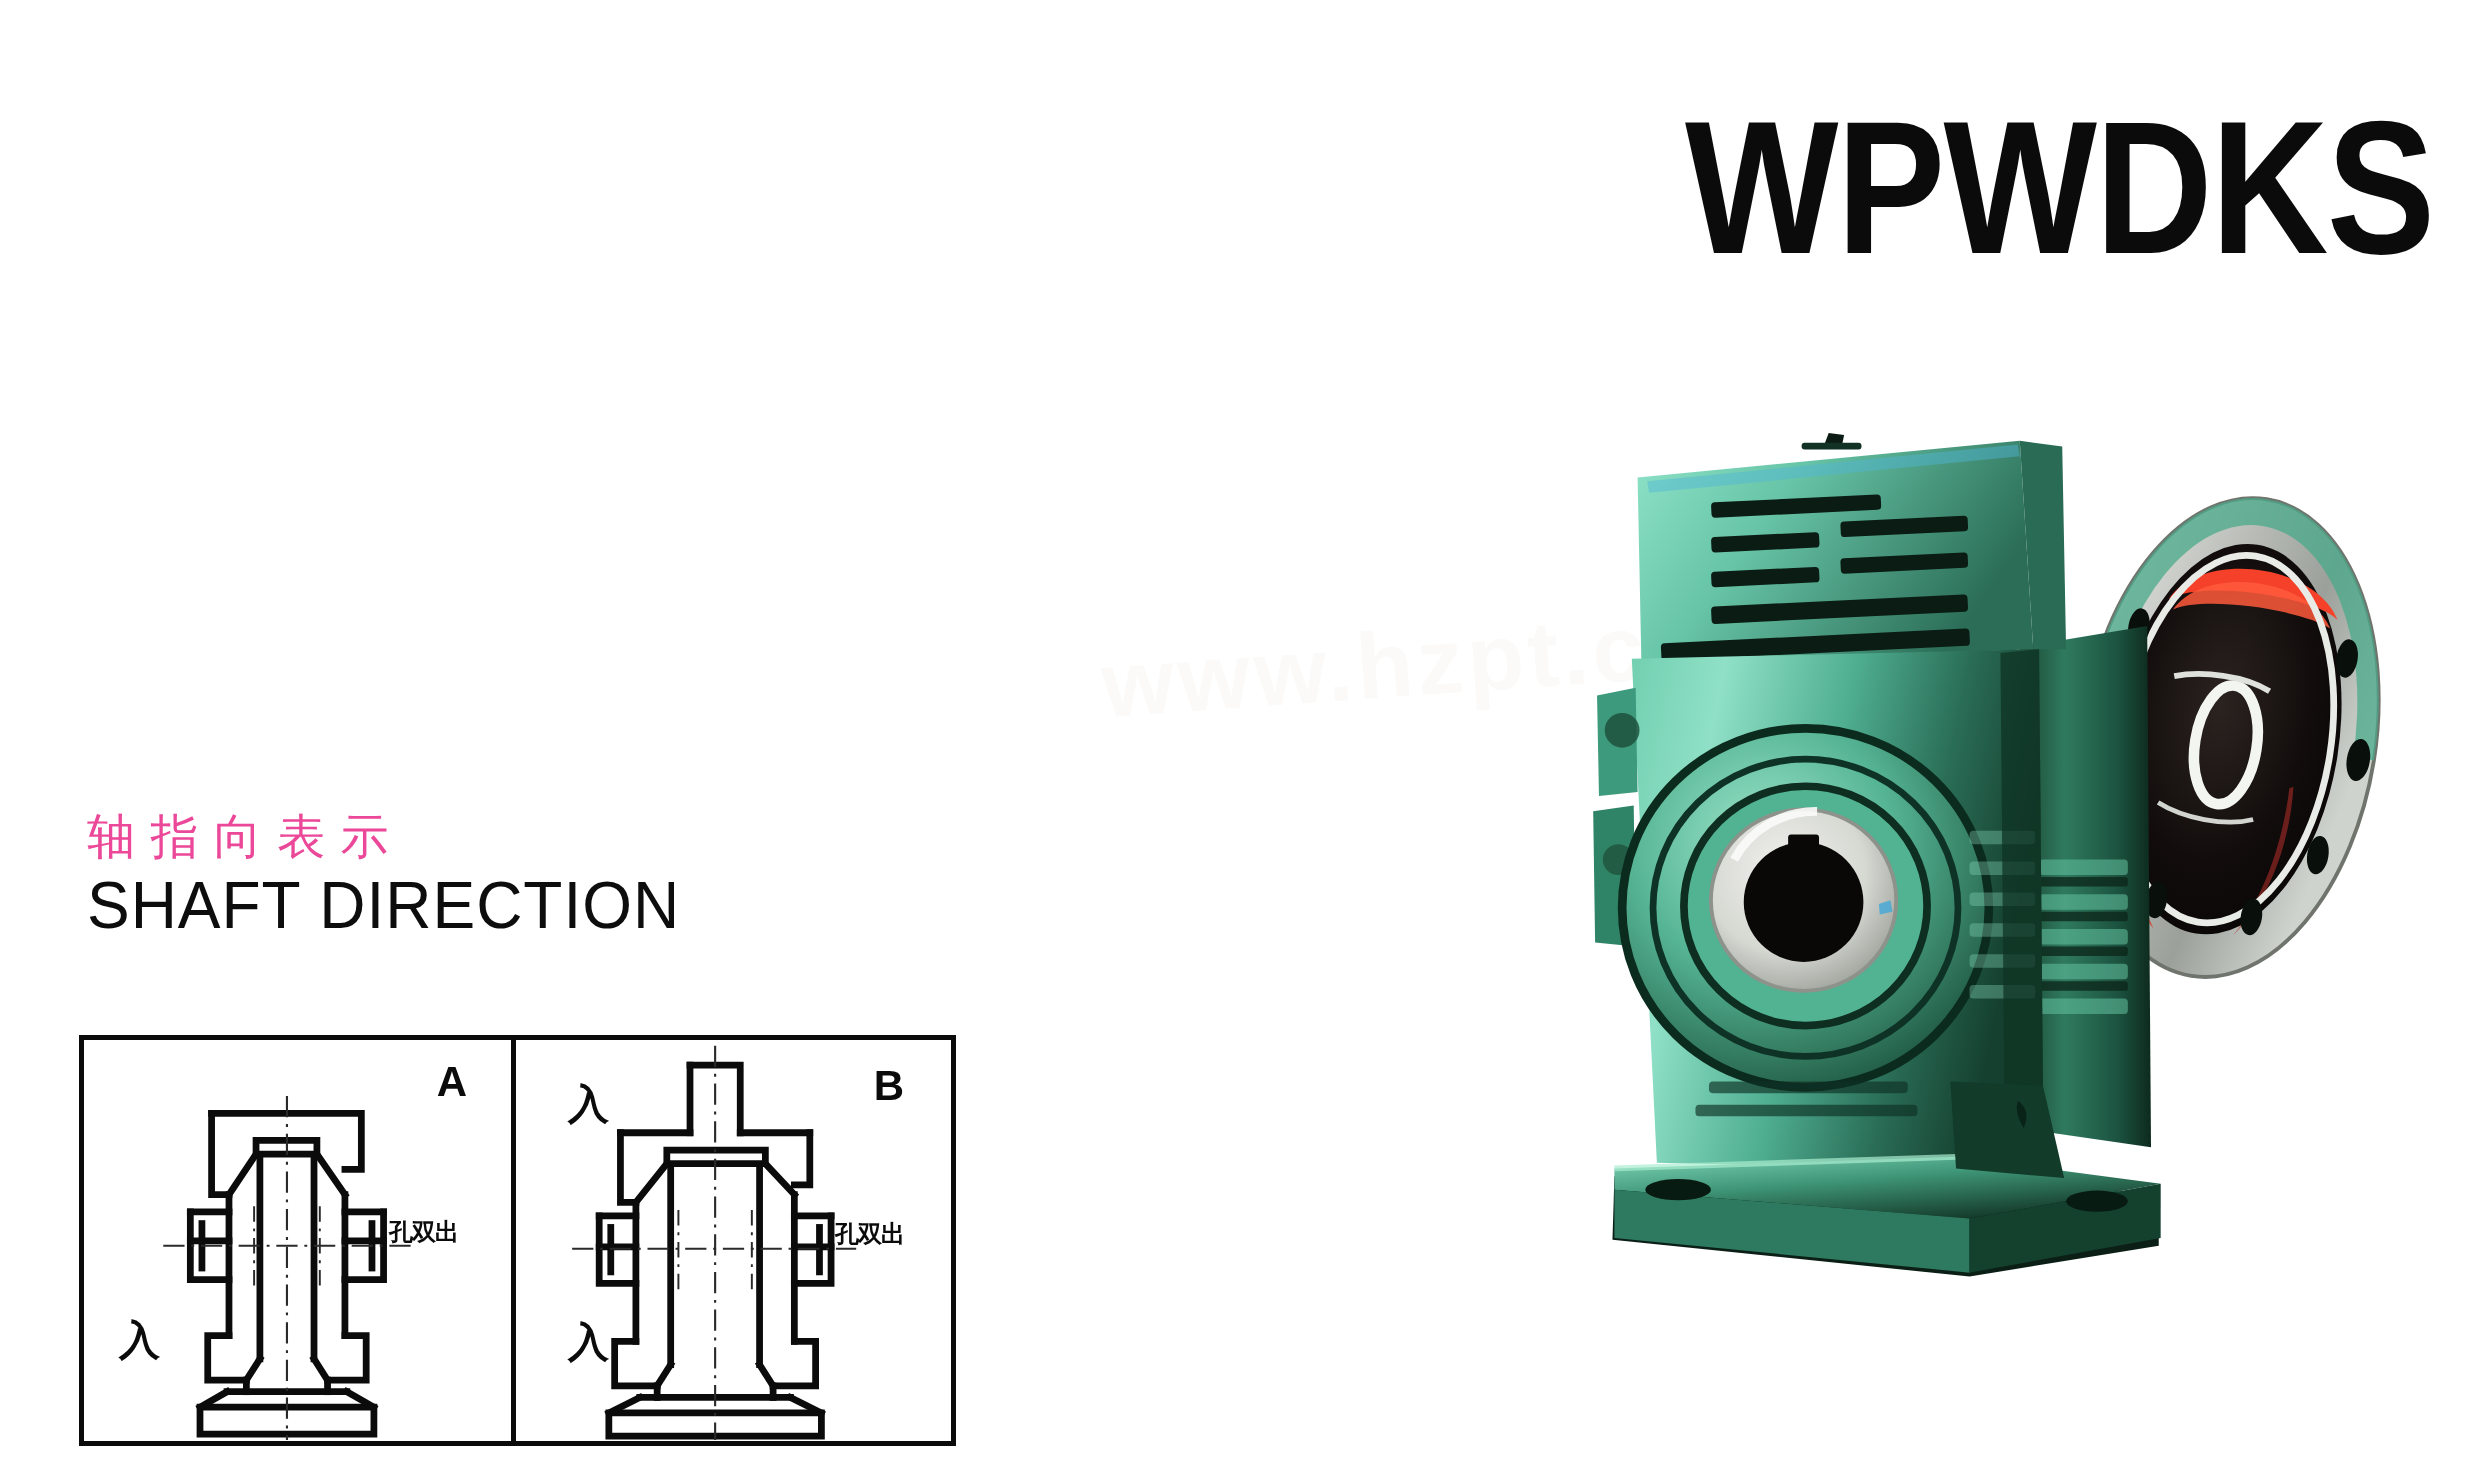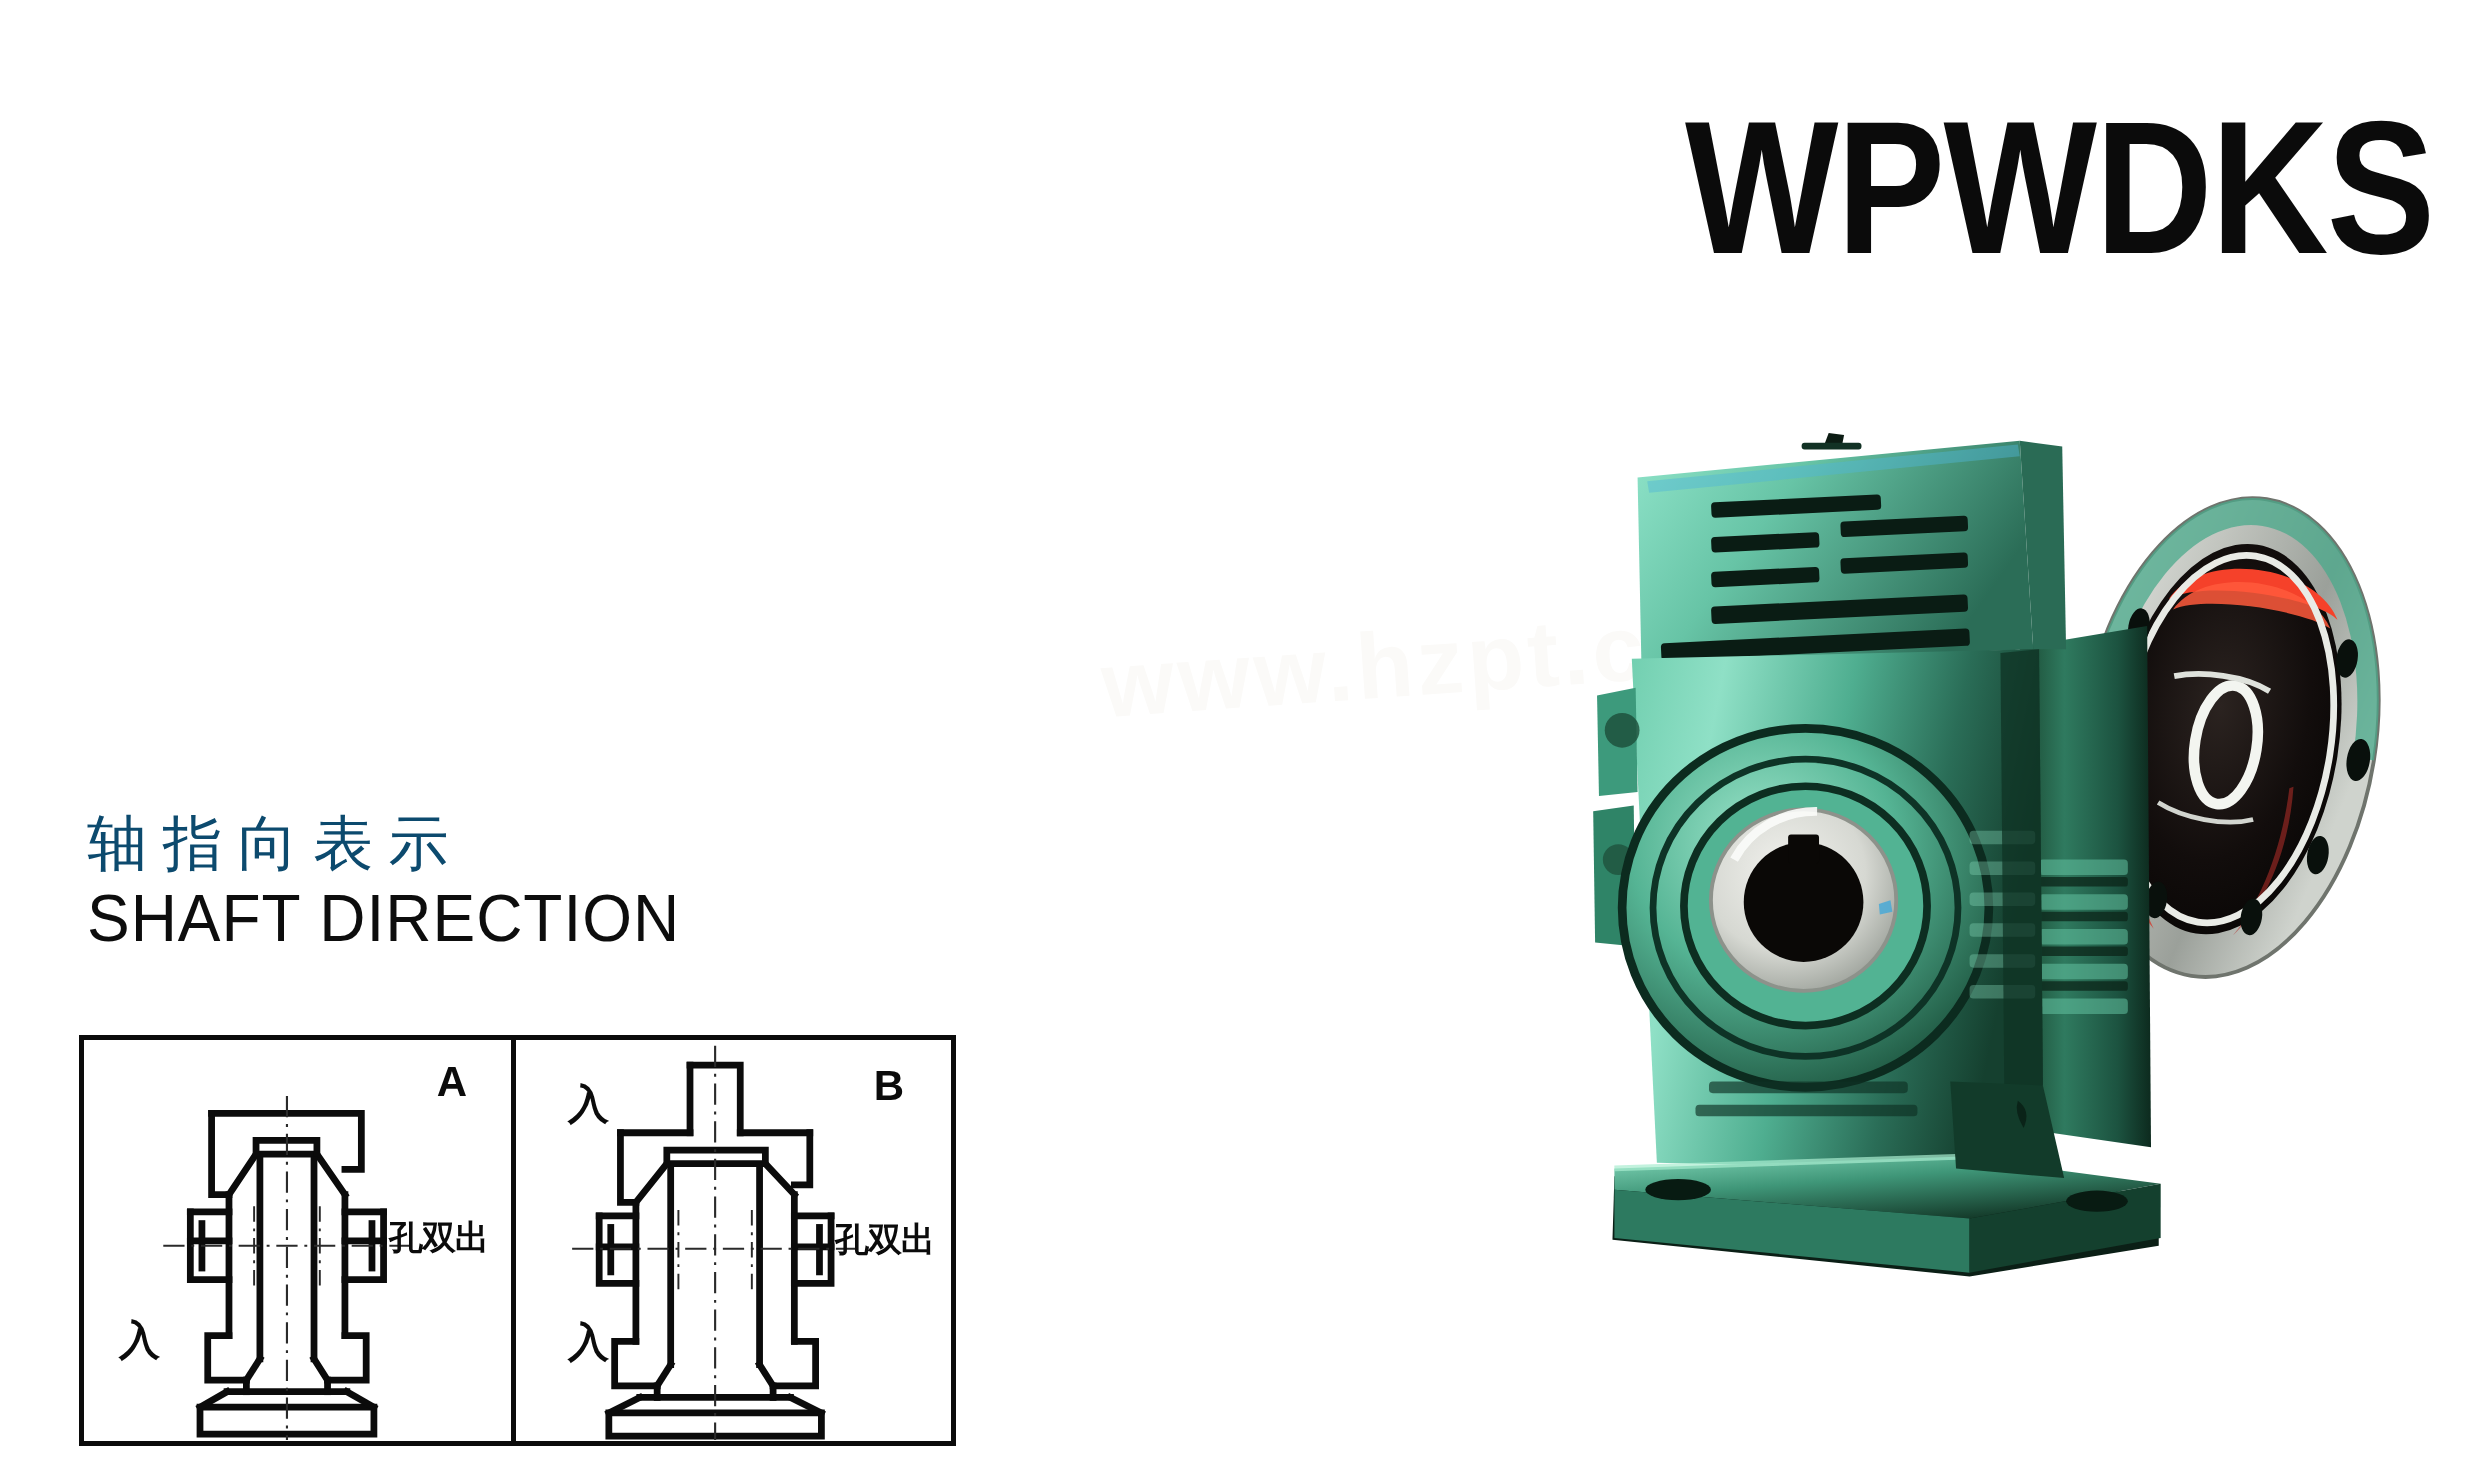--- a/index.html
+++ b/index.html
@@ -44,23 +44,23 @@
   }
 
   
   #shaft-heading {
     position: absolute;
     left: 87px; top: 811px;
     width: 869px;
   }
   #shaft-heading .cn {
     font-family: "DejaVu Sans", sans-serif;
-    font-size: 60px;
+    font-size: 48px;
     letter-spacing: 15.4px;
-    color: #0c4a6e;
+    color: #ec4899;
     line-height: 1.08;
     white-space: nowrap;
   }
   #shaft-heading .en {
     font-family: "Liberation Sans", sans-serif;
     font-size: 66px;
     letter-spacing: 1px;
     color: #0d0d0d;
     line-height: 1.12;
     margin-top: 5.8px;
@@ -93,21 +93,21 @@
     font-weight: bold;
     color: #0b0b0b;
     line-height: 1;
   }
   #panel-a .panel-letter { right: 44px; top: 21px; }
   #panel-b .panel-letter { right: 46px; top: 25px; }
 
   .cn-label {
     position: absolute;
     font-family: "DejaVu Sans", sans-serif;
-    font-size: 34px;
+    font-size: 24px;
     font-weight: bold;
     color: #0b0b0b;
     letter-spacing: -1px;
     line-height: 1;
     white-space: nowrap;
   }
   .cn-in {
     position: absolute;
     font-family: "DejaVu Sans", sans-serif;
     font-size: 41px;

